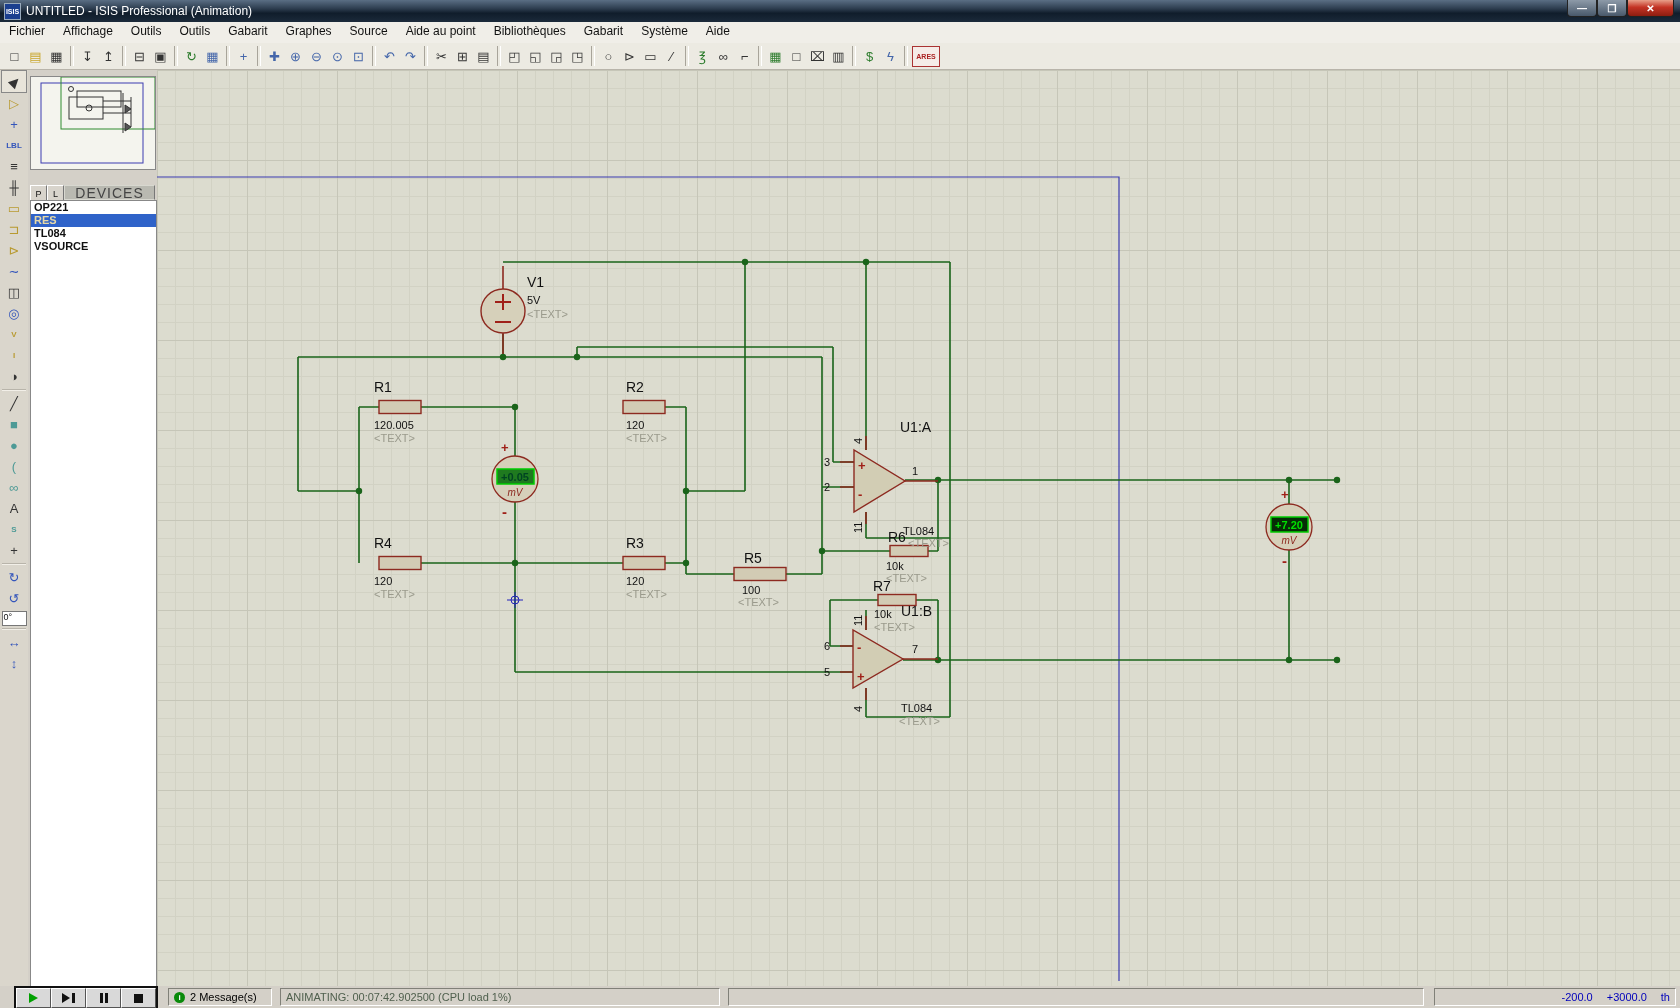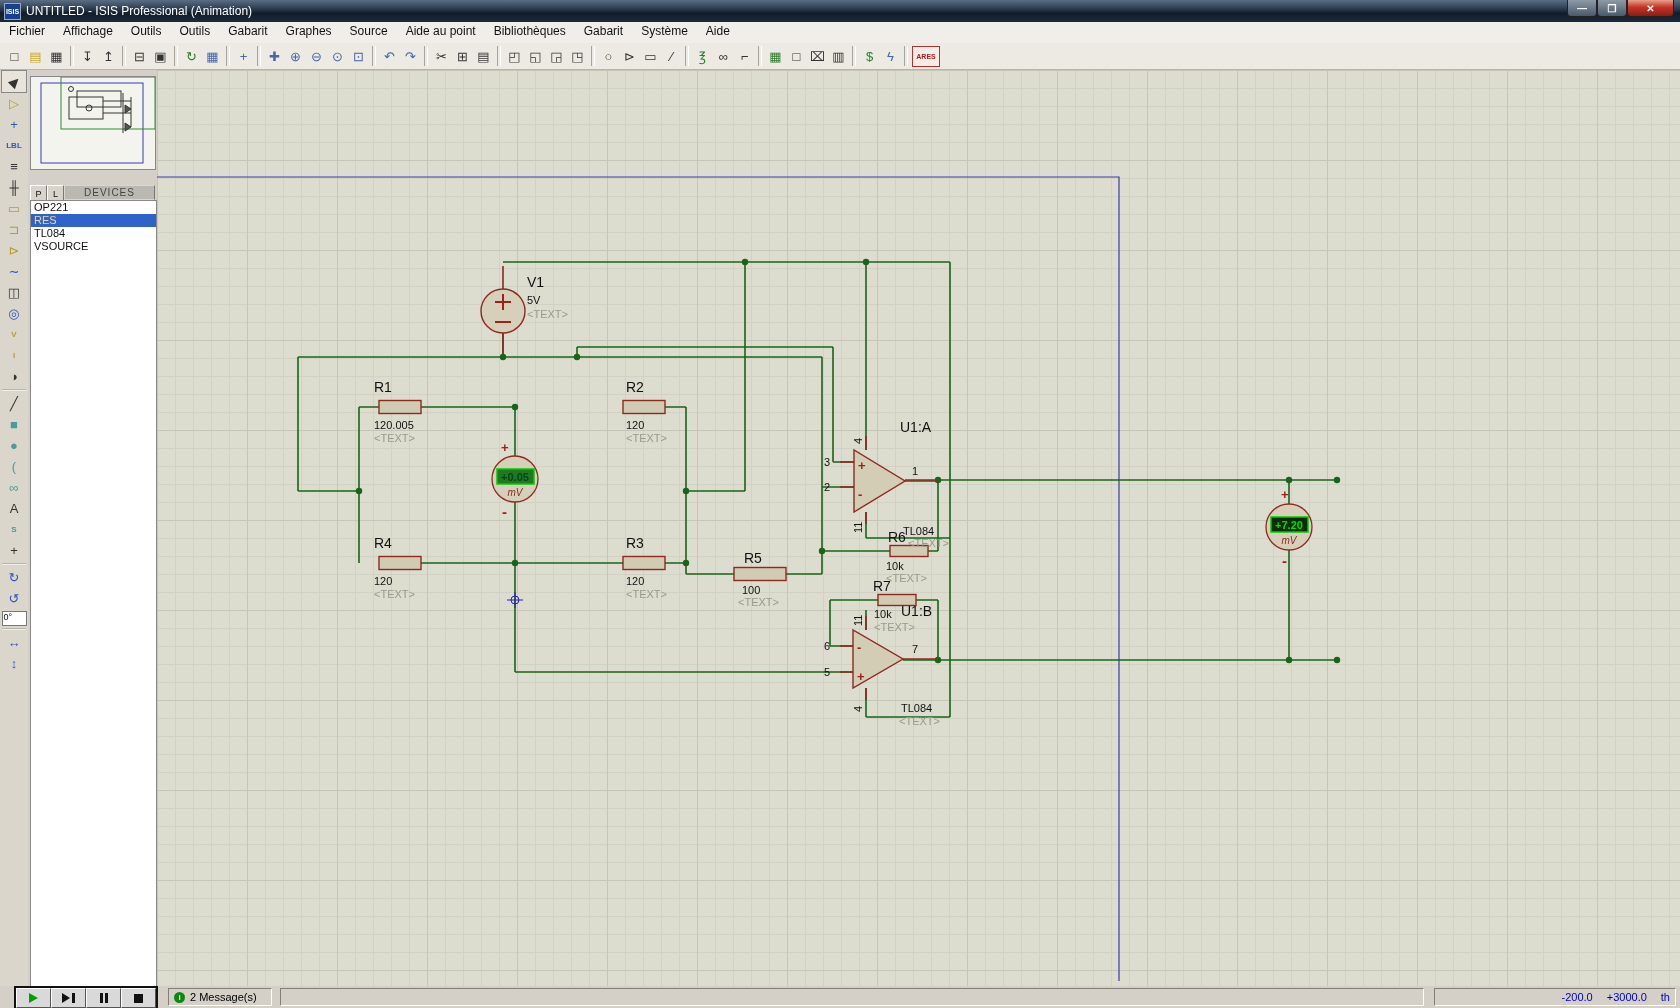--- a/index.html
+++ b/index.html
@@ -38,24 +38,24 @@
   .anglebox{width:22px;height:13px;background:#fff;border:1px solid #777;font-size:9px;color:#111;
     margin:2px auto;padding-left:1px;}
   .ssep{height:1px;background:#b8b4aa;border-bottom:1px solid #f2efe8;margin:2px 2px;}
   
   #leftpanel{left:28px;top:70px;width:129px;height:918px;background:#d4d0c8;border-right:1px solid #8c8a84;}
   #minimap{left:30px;top:76px;width:124px;height:92px;background:#f4f4ee;border:1px solid #888;}
   #devbar{left:30px;top:185px;width:125px;height:15px;display:flex;}
   .pl-btn{width:15px;height:15px;background:#d8d4cc;border:1px solid #fff;border-right-color:#777;
     border-bottom-color:#777;font-size:9px;display:flex;align-items:center;justify-content:center;color:#111;}
   #devheader{flex:1;background:#b9b9b1;border:1px solid #d8d8d0;border-right-color:#777;
-    font-size:10px;color:#444;display:flex;align-items:center;justify-content:center;letter-spacing:1px;text-align:right;}
+    font-size:14px;color:#444;display:flex;align-items:center;justify-content:center;letter-spacing:1px;text-align:right;}
   #devlist{left:30px;top:200px;width:125px;height:786px;background:#fff;border:1px solid #888;
     font-size:11px;color:#111;}
-  .devrow{height:13px;line-height:13px;padding-left:3px;}
+  .devrow{height:13px;line-height:13px;padding-left:3px;font-weight:bold;}
   .devrow.sel{background:#2f63c9;color:#e6d9a8;}
   
   #canvas{left:157px;top:70px;width:1523px;height:916px;background-color:#dcdccf;
     background-image:
       linear-gradient(#c6c6b8 1px,transparent 1px),
       linear-gradient(90deg,#c6c6b8 1px,transparent 1px),
       linear-gradient(#d2d2c4 1px,transparent 1px),
       linear-gradient(90deg,#d2d2c4 1px,transparent 1px);
     background-size:90px 90px,90px 90px,18px 18px,18px 18px;}
   #schsvg{position:absolute;left:0;top:0;}
@@ -400,19 +400,22 @@
         <div class="bar"></div>
       </div>
     <div class="simbtn">
         <div class="sq"></div>
       </div>
   </div>
   <div id="msgbox" class="sunken">
     <div class="info-ico">i</div>
     <span>2 Message(s)</span>
   </div>
+  <div id="animbox" class="sunken">
+    <span>ANIMATING: 00:07:42.902500 (CPU load 1%)</span>
+  </div>
   <div id="emptybox" class="sunken"></div>
   <div id="coordbox" class="sunken">
     <span>-200.0</span>
     <span>+3000.0</span>
     <span>th</span>
   </div>
 </div>
 
 </body></html>

